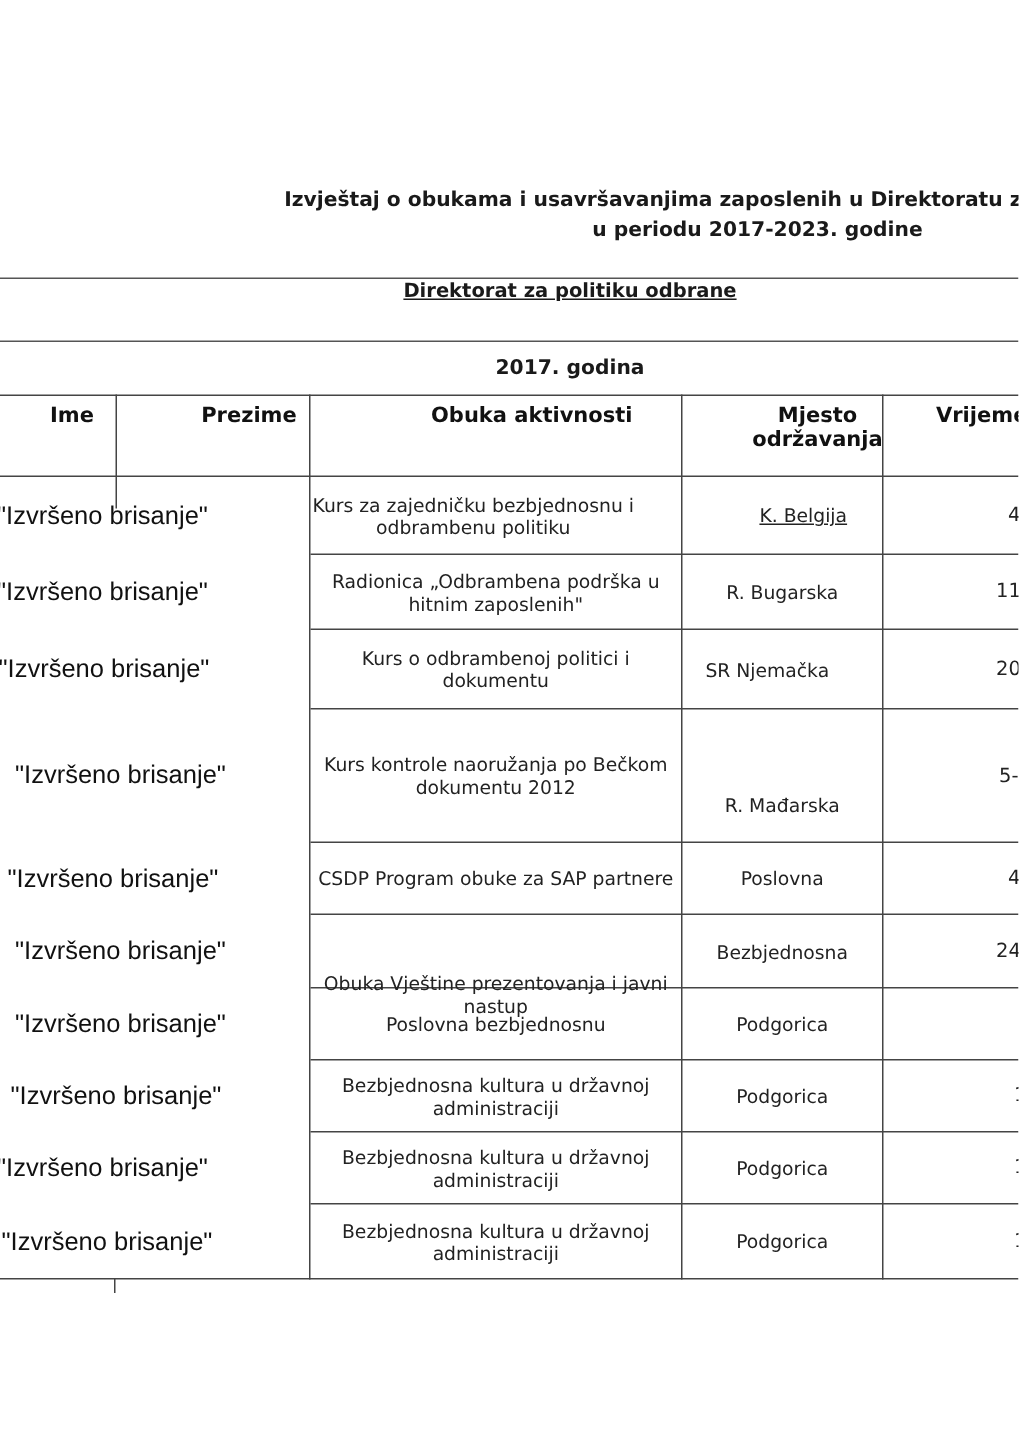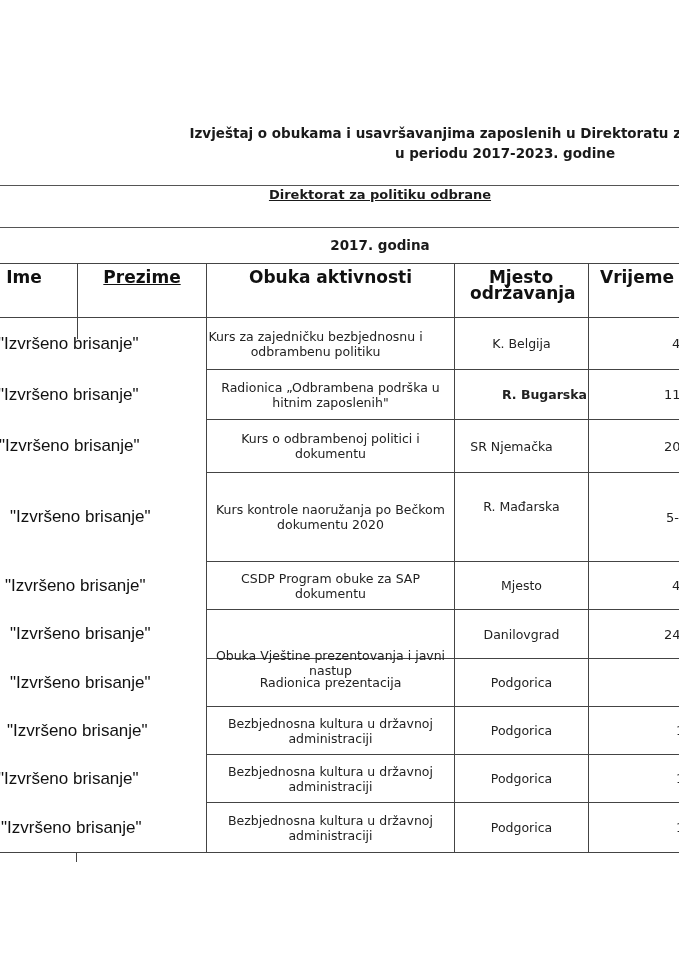--- a/index.html
+++ b/index.html
@@ -71,24 +71,25 @@
       text-align: center;
       font-size: 12.5px;
       line-height: 15px;
       color: #222;
       box-sizing: border-box;
       padding: 0 3px;
     }
     .hdr {
       position: absolute;
       font-weight: bold;
-      font-size: 17px;
+      font-size: 14px;
       line-height: 16px;
       text-align: center;
       color: #111;
+      padding-left: 24px;
     }
     .name-cell {
       position: absolute;
       font-family: "Liberation Sans", sans-serif;
       font-size: 17px;
       color: #111;
       white-space: nowrap;
       display: flex;
       align-items: center;
     }
@@ -134,57 +135,57 @@
   <div class="hline" style="top:802px; left:207px; width:472px;"></div>
   <div class="hline" style="top:852px; left:0; width:679px;"></div>
 
   <div class="vline" style="left:77px; top:263px; height:76px;"></div>
   <div class="vline" style="left:76px; top:852px; height:10px;"></div>
   <div class="vline" style="left:206px; top:263px; height:590px;"></div>
   <div class="vline" style="left:454px; top:263px; height:590px;"></div>
   <div class="vline" style="left:588px; top:263px; height:590px;"></div>
 
   <div class="hdr" style="left:0; top:269px; width:48px;">Ime</div>
-  <div class="hdr" style="left:78px; top:269px; width:128px;text-decoration:underline;">Prezime</div>
+  <div class="hdr" style="left:78px; top:269px; width:128px;">Prezime</div>
   <div class="hdr" style="left:207px; top:269px; width:247px;">Obuka aktivnosti</div>
   <div class="hdr" style="left:470px; top:269px; width:102px;">Mjesto održavanja</div>
   <div class="hdr" style="left:600px; top:269px; width:100px; text-align:left;">Vrijeme</div>
 
   <div class="name-cell" style="left:-2px; top:318px; height:51px;">"Izvršeno brisanje"</div>
   <div class="cell" style="left:192px; top:318px; width:247px; height:51px;">Kurs za zajedničku bezbjednosnu i odbrambenu politiku</div>
-  <div class="cell" style="left:455px; top:318px; width:133px; height:51px;">K. Belgija</div>
+  <div class="cell" style="left:469px; top:318px; width:133px; height:51px;text-decoration:underline;">K. Belgija</div>
   <div class="time-cell" style="top:318px; height:51px; justify-content:flex-start; padding-left:82px;">4</div>
 
   <div class="name-cell" style="left:-2px; top:370px; height:49px;">"Izvršeno brisanje"</div>
   <div class="cell" style="left:207px; top:370px; width:247px; height:49px;">Radionica „Odbrambena podrška u hitnim zaposlenih"</div>
-  <div class="cell" style="left:478px; top:370px; width:133px; height:49px;font-weight:bold;">R. Bugarska</div>
+  <div class="cell" style="left:455px; top:370px; width:133px; height:49px;">R. Bugarska</div>
   <div class="time-cell" style="top:370px; height:49px; justify-content:flex-start; padding-left:74px;">11</div>
 
   <div class="name-cell" style="left:-1px; top:420px; height:52px;">"Izvršeno brisanje"</div>
   <div class="cell" style="left:207px; top:420px; width:247px; height:52px;">Kurs o odbrambenoj politici i dokumentu</div>
   <div class="cell" style="left:445px; top:420px; width:133px; height:52px;">SR Njemačka</div>
   <div class="time-cell" style="top:420px; height:52px; justify-content:flex-start; padding-left:74px;">20</div>
 
   <div class="name-cell" style="left:10px; top:473px; height:88px;">"Izvršeno brisanje"</div>
-  <div class="cell" style="left:207px; top:473px; width:247px; height:88px;">Kurs kontrole naoružanja po Bečkom dokumentu 2020</div>
-  <div class="cell" style="left:455px; top:462px; width:133px; height:88px;">R. Mađarska</div>
+  <div class="cell" style="left:207px; top:473px; width:247px; height:88px;">Kurs kontrole naoružanja po Bečkom dokumentu 2012</div>
+  <div class="cell" style="left:455px; top:492px; width:133px; height:88px;">R. Mađarska</div>
   <div class="time-cell" style="top:473px; height:88px; justify-content:flex-start; padding-left:76px;">5-</div>
 
   <div class="name-cell" style="left:5px; top:562px; height:47px;">"Izvršeno brisanje"</div>
-  <div class="cell" style="left:207px; top:562px; width:247px; height:47px;">CSDP Program obuke za SAP dokumentu</div>
-  <div class="cell" style="left:455px; top:562px; width:133px; height:47px;">Mjesto</div>
+  <div class="cell" style="left:207px; top:562px; width:247px; height:47px;">CSDP Program obuke za SAP partnere</div>
+  <div class="cell" style="left:455px; top:562px; width:133px; height:47px;">Poslovna</div>
   <div class="time-cell" style="top:562px; height:47px; justify-content:flex-start; padding-left:82px;">4</div>
 
   <div class="name-cell" style="left:10px; top:610px; height:48px;">"Izvršeno brisanje"</div>
   <div class="cell" style="left:207px; top:639px; width:247px; height:48px;">Obuka Vještine prezentovanja i javni nastup</div>
-  <div class="cell" style="left:455px; top:610px; width:133px; height:48px;">Danilovgrad</div>
+  <div class="cell" style="left:455px; top:610px; width:133px; height:48px;">Bezbjednosna</div>
   <div class="time-cell" style="top:610px; height:48px; justify-content:flex-start; padding-left:74px;">24</div>
 
   <div class="name-cell" style="left:10px; top:659px; height:47px;">"Izvršeno brisanje"</div>
-  <div class="cell" style="left:207px; top:659px; width:247px; height:47px;">Radionica prezentacija</div>
+  <div class="cell" style="left:207px; top:659px; width:247px; height:47px;">Poslovna bezbjednosnu</div>
   <div class="cell" style="left:455px; top:659px; width:133px; height:47px;">Podgorica</div>
   <div class="time-cell" style="top:659px; height:47px; justify-content:flex-start; padding-left:82px;"></div>
 
   <div class="name-cell" style="left:7px; top:707px; height:47px;">"Izvršeno brisanje"</div>
   <div class="cell" style="left:207px; top:707px; width:247px; height:47px;">Bezbjednosna kultura u državnoj administraciji</div>
   <div class="cell" style="left:455px; top:707px; width:133px; height:47px;">Podgorica</div>
   <div class="time-cell" style="top:707px; height:47px; justify-content:flex-start; padding-left:86px;">1</div>
 
   <div class="name-cell" style="left:-2px; top:755px; height:47px;">"Izvršeno brisanje"</div>
   <div class="cell" style="left:207px; top:755px; width:247px; height:47px;">Bezbjednosna kultura u državnoj administraciji</div>

